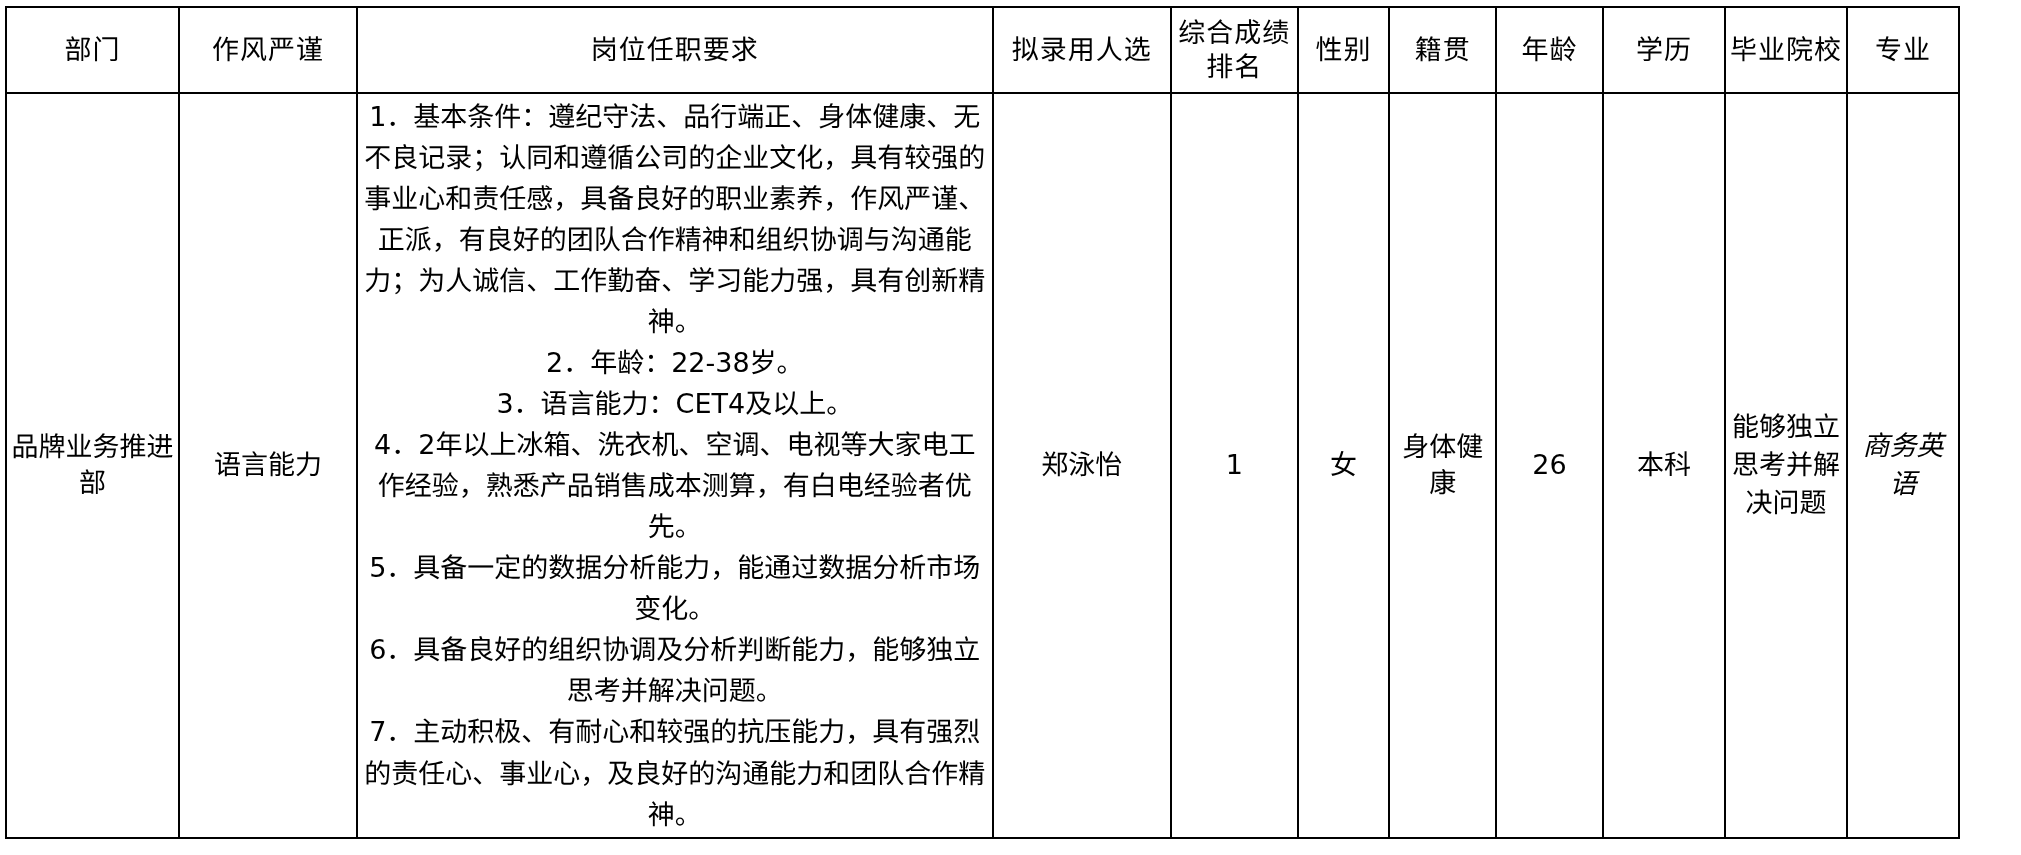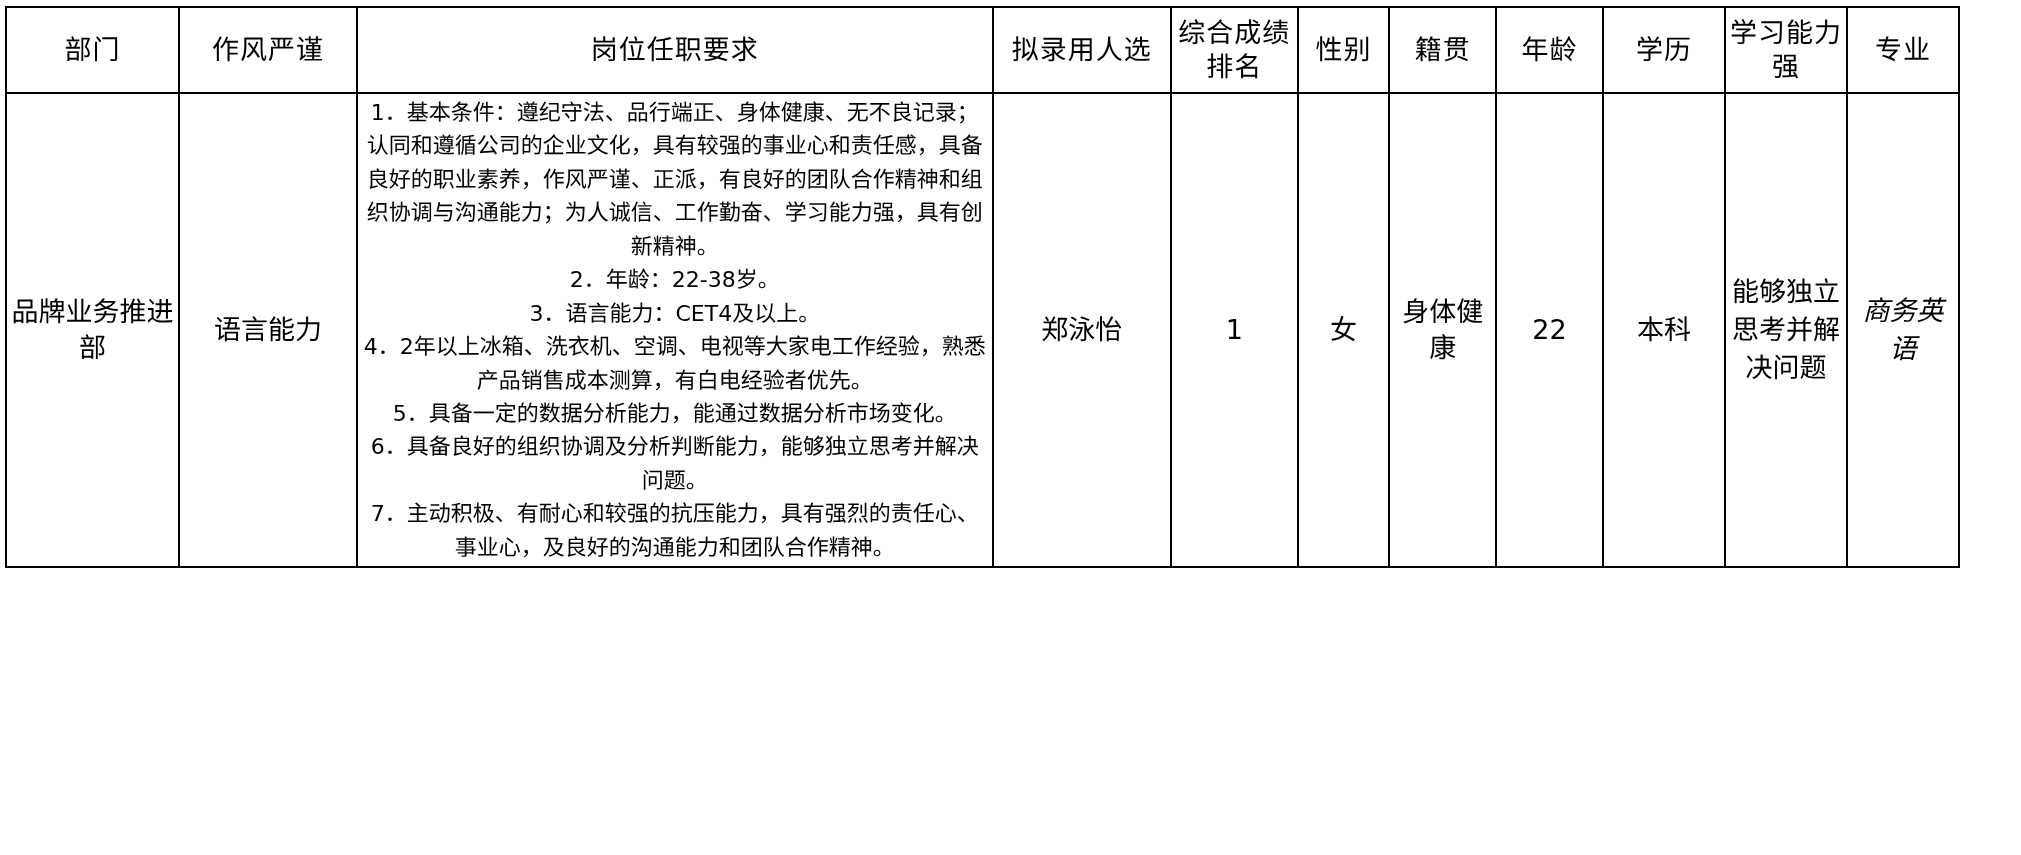--- a/index.html
+++ b/index.html
@@ -64,21 +64,21 @@
   td.cell-age,
   td.cell-edu,
   td.cell-school,
   td.cell-major {
     font-size: 27px;
     line-height: 1.35;
   }
   td.cell-req {
     text-align: left;
     vertical-align: top;
-    font-size: 22px;
+    font-size: 27px;
     line-height: 1.52;
     padding: 10px 12px 6px 12px;
     white-space: pre-wrap;
     word-break: break-all;
   }
   td.cell-school {
     line-height: 1.42;
   }
   td.cell-major {
     line-height: 1.42;
@@ -107,39 +107,39 @@
       <tr>
         <th>部门</th>
         <th>作风严谨</th>
         <th>岗位任职要求</th>
         <th>拟录用人选</th>
         <th>综合成绩排名</th>
         <th>性别</th>
         <th>籍贯</th>
         <th>年龄</th>
         <th>学历</th>
-        <th>学习能力强</th>
+        <th>毕业院校</th>
         <th>专业</th>
       </tr>
     </thead>
     <tbody>
       <tr>
         <td class="cell-dept">品牌业务推进部</td>
         <td class="cell-post">语言能力</td>
         <td class="cell-req">1．基本条件：遵纪守法、品行端正、身体健康、无不良记录；认同和遵循公司的企业文化，具有较强的事业心和责任感，具备良好的职业素养，作风严谨、正派，有良好的团队合作精神和组织协调与沟通能力；为人诚信、工作勤奋、学习能力强，具有创新精神。
 2．年龄：22-38岁。
 3．语言能力：CET4及以上。
 4．2年以上冰箱、洗衣机、空调、电视等大家电工作经验，熟悉产品销售成本测算，有白电经验者优先。
 5．具备一定的数据分析能力，能通过数据分析市场变化。
 6．具备良好的组织协调及分析判断能力，能够独立思考并解决问题。
 7．主动积极、有耐心和较强的抗压能力，具有强烈的责任心、事业心，及良好的沟通能力和团队合作精神。</td>
         <td class="cell-cand">郑泳怡</td>
         <td class="cell-rank">1</td>
         <td class="cell-gender">女</td>
         <td class="cell-origin">身体健康</td>
-        <td class="cell-age">22</td>
+        <td class="cell-age">26</td>
         <td class="cell-edu">本科</td>
         <td class="cell-school">能够独立思考并解决问题</td>
         <td class="cell-major">商务英语</td>
       </tr>
     </tbody>
   </table>
 </div>
 
 </body></html>

